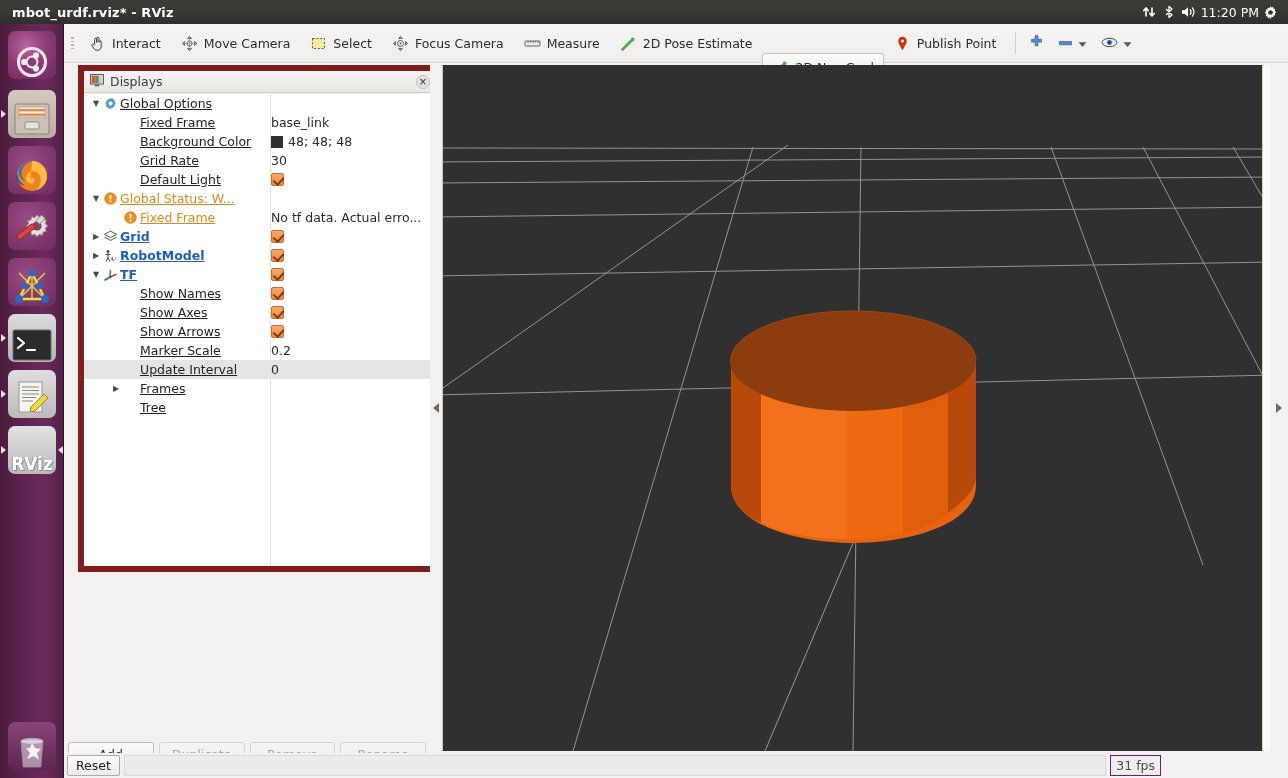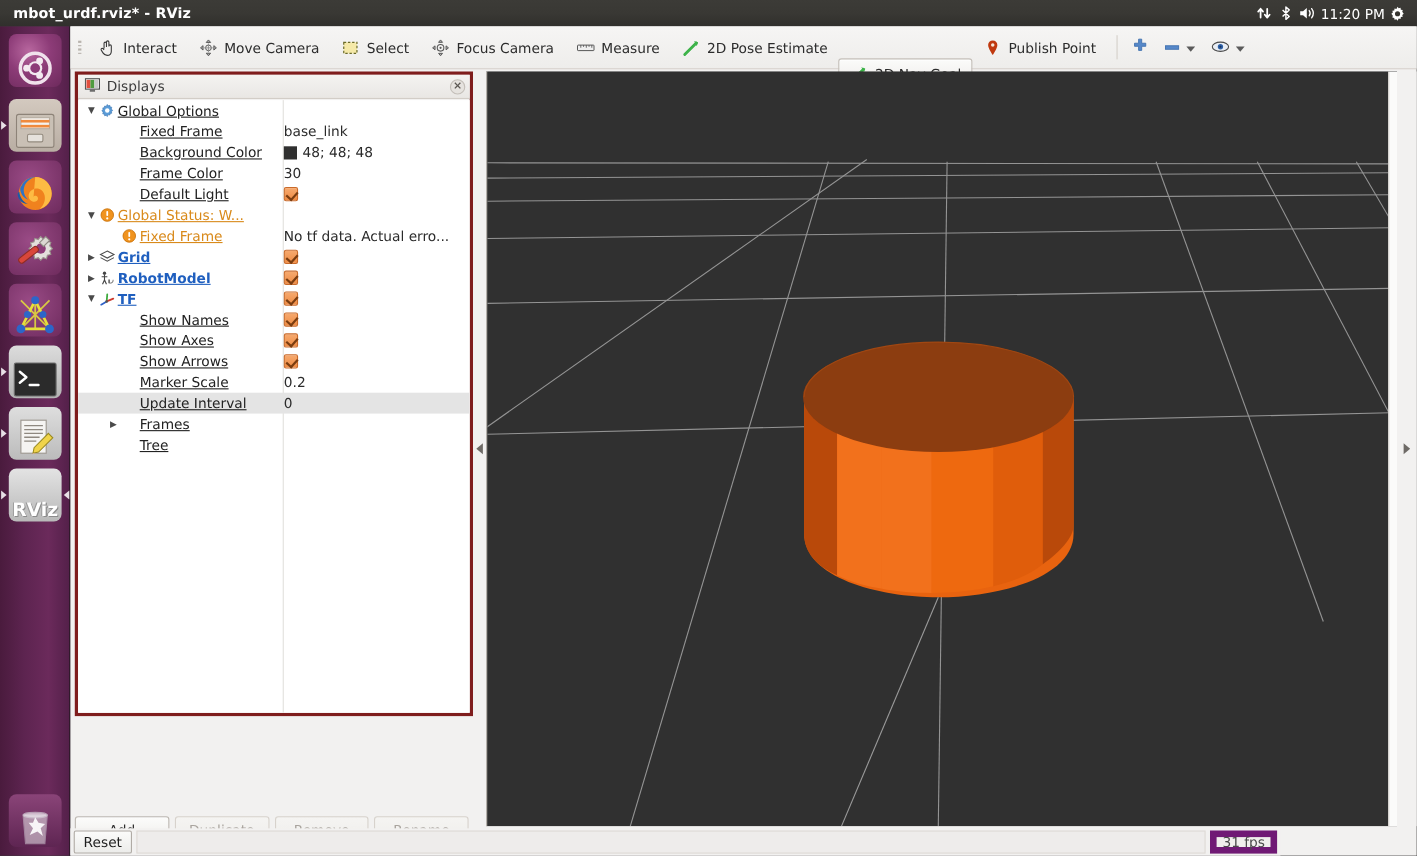--- a/index.html
+++ b/index.html
@@ -72,22 +72,22 @@
   }
   .tbtn.active {
     background: linear-gradient(to bottom, #fbfbfa 0%, #eceae7 100%);
     border: 1px solid #c6c1bb; box-shadow: inset 0 1px 0 #ffffff; margin-top: 48px;
   }
   .tb-sep { width: 1px; height: 22px; background: #d4cfc9; margin: 0 9px; }
   .ic { width: 17px; height: 17px; display: inline-block; flex: 0 0 17px; }
 
   
   #displays {
-    position: absolute; left: 4px; top: 41px; width: 362px; height: 586px;
-    background: #f2f1f0; border: 3px solid #7f1d1d;
+    position: absolute; left: 14px; top: 41px; width: 362px; height: 507px;
+    background: #f2f1f0; border: 6px solid #7f1d1d;
   }
   #displays-head {
     height: 22px; display: flex; align-items: center; gap: 6px;
     padding: 0 4px 0 6px;
     background: linear-gradient(to bottom, #f4f3f1 0%, #e9e7e4 100%);
     border-bottom: 1px solid #d2cdc7;
   }
   #displays-title { font-size: 12.5px; color: #3c3c3c; }
   #displays-close {
     margin-left: auto; width: 14px; height: 14px; border-radius: 7px;
@@ -167,21 +167,21 @@
   }
   #reset-btn {
     height: 21px; padding: 0 8px; border: 1px solid #b0aba5; border-radius: 2px;
     background: linear-gradient(to bottom, #fbfbfa 0%, #ececea 100%);
     font-size: 12.5px; color: #1e1e1e; display: flex; align-items: center;
   }
   #status-field {
     flex: 1; height: 21px; border: 1px solid #dedad5; background: #eeeceb;
   }
   #fps {
-    height: 21px; padding: 0 5px; border: 6px solid #701a75; background: #f0efed;
+    height: 21px; padding: 0 5px; border: 1px solid #701a75; background: #f0efed;
     font-size: 12.5px; color: #4a4a4a; display: flex; align-items: center;
   }
 </style>
 </head>
 <body>
 
 <div id="root">
 
   <div id="topbar">
     <div id="win-title">mbot_urdf.rviz* - RViz</div>
@@ -499,21 +499,21 @@
               </div>
               <div class="tval">
                 <span class="swatch" style="background: rgb(48, 48, 48);"></span>
                 <span>48; 48; 48</span>
               </div>
             </div>
             <div class="trow">
               <div class="tlabel" style="left: 26px;">
                 <span class="arrow"></span>
                 <span class="ticon"></span>
-                <span class="txt">Frame Color</span>
+                <span class="txt">Grid Rate</span>
               </div>
               <div class="tval">30</div>
             </div>
             <div class="trow">
               <div class="tlabel" style="left: 26px;">
                 <span class="arrow"></span>
                 <span class="ticon"></span>
                 <span class="txt">Default Light</span>
               </div>
               <div class="tval">

